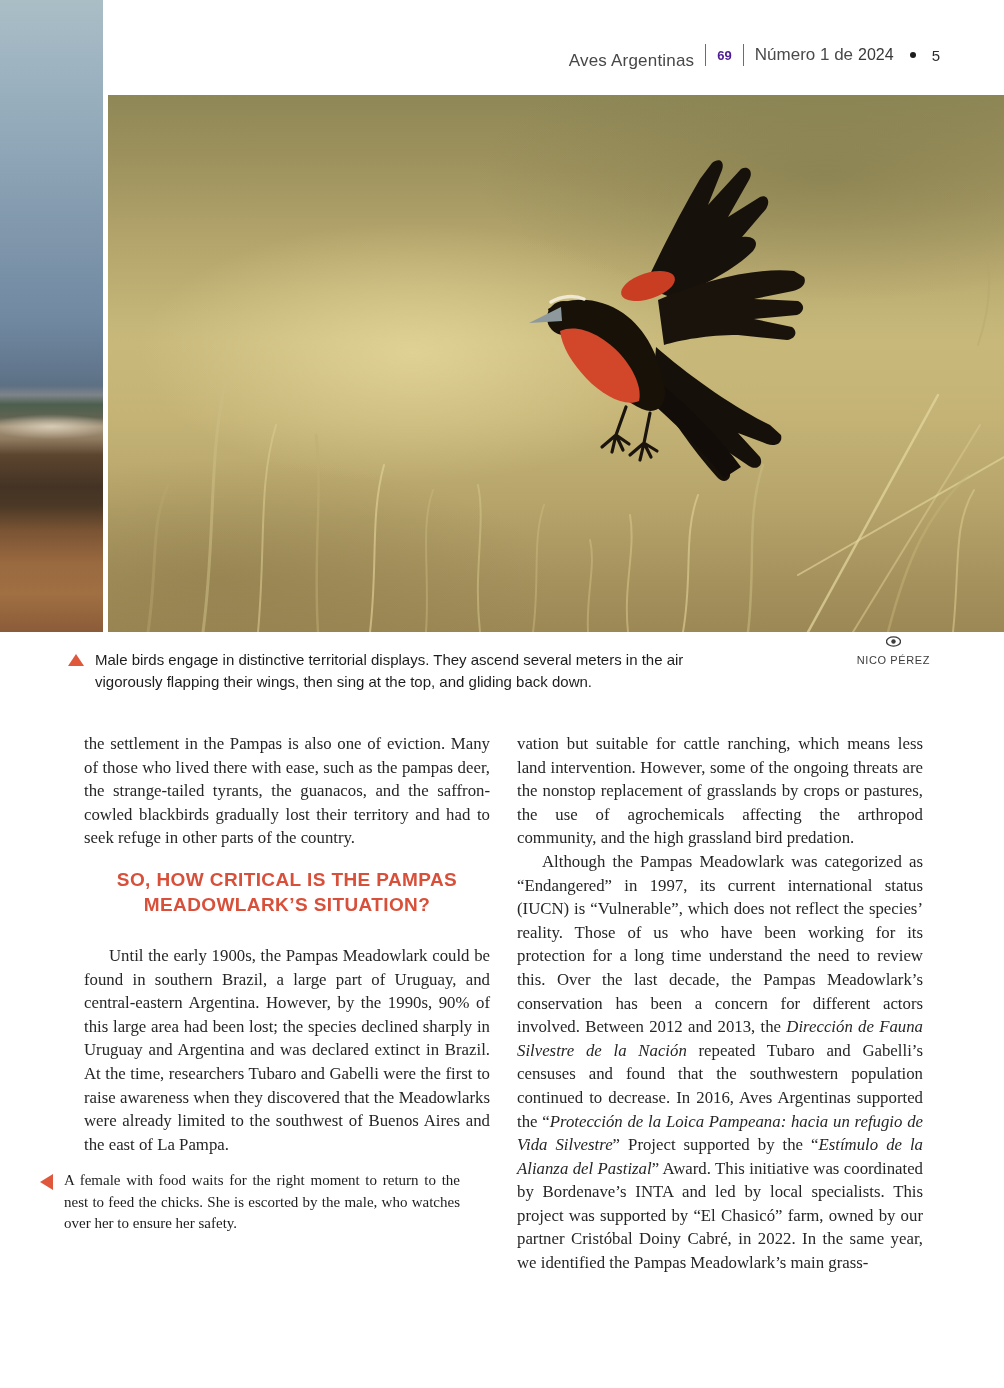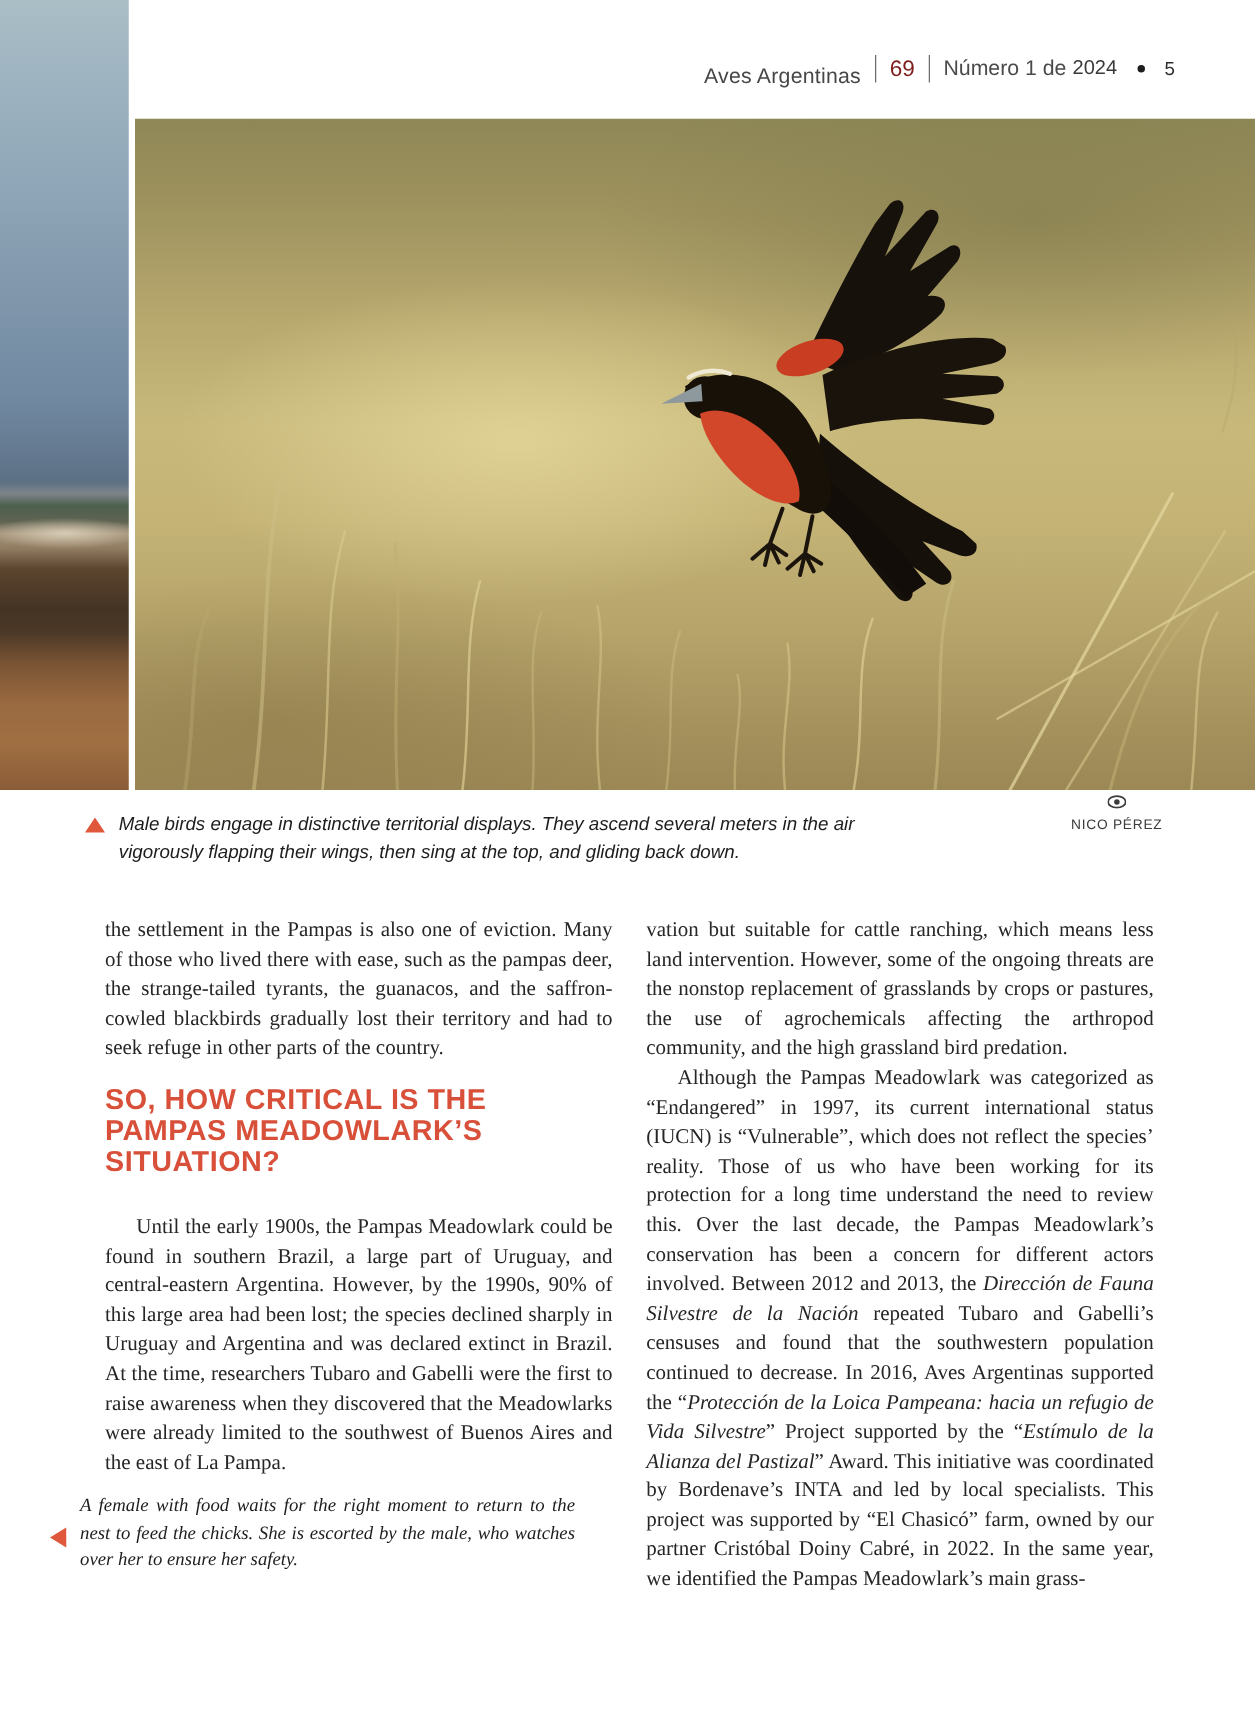--- a/index.html
+++ b/index.html
@@ -26,21 +26,21 @@
   }
 
   
   .header{
     position:absolute;top:41px;right:64px;height:28px;
     display:flex;align-items:center;gap:11px;
     color:#3f3f3f;
   }
   .header .mag{font-size:17px;letter-spacing:.2px;color:#474747;margin-top:12px;}
   .header .bar{width:1px;height:22px;background:#6d6d6d;}
-  .header .issue{font-size:18px;color:#7f1d1d;}
+  .header .issue{font-size:13px;color:#4c1d95;font-weight:bold;}
   .header .numlabel{font-size:17px;color:#4a4a4a;}
   .header .year{font-size:16px;color:#393939;margin-left:-6px;}
   .header .dot{width:6px;height:6px;border-radius:50%;background:#1d1d1d;margin:0 5px;}
   .header .pageno{font-size:15px;color:#2e2e2e;}
 
   
   .main-photo{
     position:absolute;left:108px;top:95px;width:896px;height:537px;margin:0;
     background:
       radial-gradient(ellipse 420px 200px at 34% 48%, rgba(231,216,156,.75), rgba(231,216,156,0) 65%),
@@ -54,49 +54,49 @@
   .credit{
     position:absolute;top:636px;right:74px;
     display:flex;align-items:center;gap:7px;
     font-size:11px;letter-spacing:.6px;color:#3c3c3c;flex-direction:column;
   }
   .credit svg{display:block;}
 
   
   .caption{display:flex;gap:11px;color:#1d1d1d;
     font-size:15px;line-height:21.5px;font-weight:500;}
-  .caption p{margin:0;font-style:italic;}
+  .caption p{margin:0;}
   .caption-top{position:absolute;left:68px;top:649px;width:660px;}
   .tri-up{flex:0 0 auto;width:0;height:0;margin-top:5px;
     border-left:8px solid transparent;border-right:8px solid transparent;
     border-bottom:12px solid #e0583b;}
   .tri-left{flex:0 0 auto;width:0;height:0;margin-top:4px;
     border-top:8px solid transparent;border-bottom:8px solid transparent;
     border-right:13px solid #e0583b;}
-  .caption-bottom{margin:14px 0 0 -44px;width:420px;align-items:center;}
+  .caption-bottom{margin:14px 0 0 -44px;width:420px;}
 
   
   .col{
     position:absolute;top:732px;width:406px;
     font-family:"Liberation Serif", serif;
     font-size:16.8px;line-height:23.6px;color:#262626;
     text-align:justify;
     hyphens:auto;-webkit-hyphens:auto;
   }
   .col-left{left:84px;}
   .col-right{left:517px;font-family:Liberation Serif, serif;}
   .col p{margin:0;}
   .col p.indent{text-indent:25px;}
   .col em{font-style:italic;}
 
   .section-heading{
     font-family:"Liberation Sans", sans-serif;
-    font-size:23px;line-height:25px;font-weight:700;
+    font-size:19px;line-height:25px;font-weight:700;
     letter-spacing:.4px;color:#d8503a;
-    margin:17px 0 27px 0;text-align:left;
+    margin:17px 0 27px 0;text-align:center;
   }
 </style>
 </head>
 <body>
 
 <div class="page">
 
   <div class="left-strip"></div>
 
   <div class="header">

